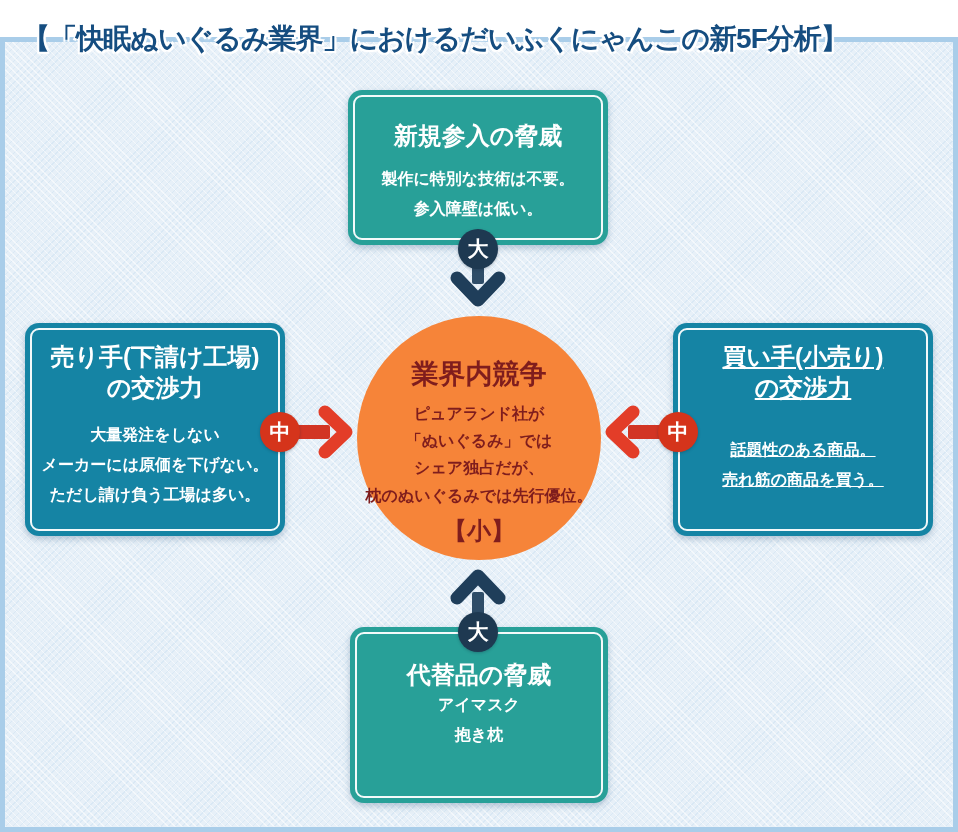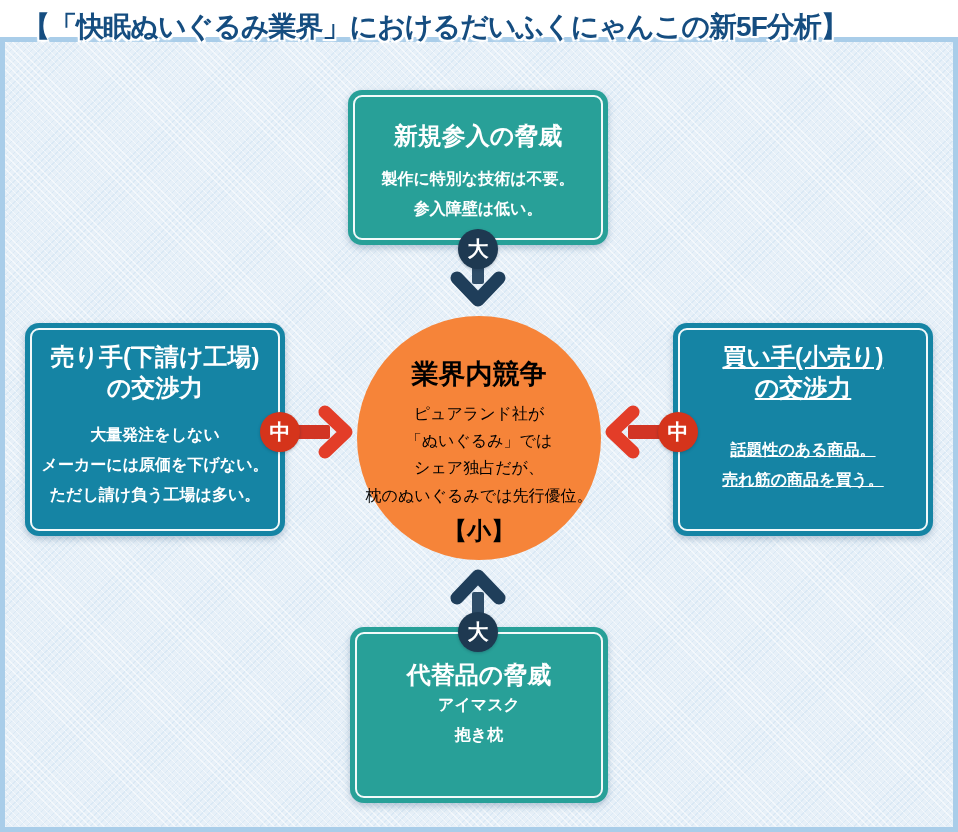--- a/index.html
+++ b/index.html
@@ -11,21 +11,21 @@
   .panel{
     position:absolute;left:0;top:37px;width:958px;height:795px;
     box-sizing:border-box;
     border:5px solid var(--panel-border,#a9cde9);
     background-color:var(--panel-bg,#e7f0f8);
     background-image:
       repeating-linear-gradient(45deg, rgba(255,255,255,.55) 0, rgba(255,255,255,.55) 1px, transparent 1px, transparent 5px),
       repeating-linear-gradient(-45deg, rgba(169,205,233,.22) 0, rgba(169,205,233,.22) 1px, transparent 1px, transparent 5px);
   }
   .diagram-title{
-    position:absolute;left:0;top:8px;width:870px;z-index:6;
+    position:absolute;left:0;top:20px;width:870px;z-index:6;
     text-align:center;font-size:28px;font-weight:bold;letter-spacing:-1px;
     color:var(--title-color,#154d80);
     text-shadow:-2px -2px 0 #fff,2px -2px 0 #fff,-2px 2px 0 #fff,2px 2px 0 #fff,0 2px 4px rgba(255,255,255,.9);
   }
   .box{
     position:absolute;z-index:1;border-radius:14px;color:#fff;text-align:center;
     box-shadow:0 3px 7px rgba(25,70,110,.28);
   }
   .box-inner{
     position:absolute;inset:5px;border:2px solid rgba(255,255,255,.95);
@@ -42,24 +42,24 @@
   .box-bottom .box-title{padding-top:32px;}
   .box-bottom .box-body{margin-top:0;}
   .box-left  {left:25px;top:323px;width:260px;height:213px;}
   .box-right {left:673px;top:323px;width:260px;height:213px;text-decoration:underline;}
   .box-left .box-title,.box-right .box-title{padding-top:18px;}
   .box-left .box-body{margin-top:17px;}
   .box-right .box-body{margin-top:32px;}
   .center-circle{
     position:absolute;left:357px;top:316px;width:244px;height:244px;z-index:2;
     border-radius:50%;background:var(--center-circle,#f68439);
-    color:#000000;text-align:center;
+    color:#7f1d1d;text-align:center;
   }
   .center-title{margin-top:40px;font-size:27px;font-weight:bold;}
-  .center-body{margin-top:8px;font-size:16px;line-height:1.7;font-weight:normal;}
+  .center-body{margin-top:8px;font-size:16px;line-height:1.7;font-weight:bold;}
   .center-level{margin-top:6px;font-size:24px;font-weight:bold;}
   .arrow{position:absolute;z-index:3;}
   .arrow-down{left:450px;top:252px;}
   .arrow-up{left:450px;top:566px;}
   .arrow-right{left:292px;top:404px;}
   .arrow-left{left:604px;top:404px;}
   .navy-stem{fill:var(--navy-arrow-stem,#2f4d68);}
   .navy-head{stroke:var(--navy-arrow-head,#1f3e5a);fill:none;stroke-width:13;stroke-linecap:round;stroke-linejoin:round;}
   .red-stem{fill:var(--red-arrow-stem,#d23524);}
   .red-head{stroke:var(--red-arrow-head,#e33d28);fill:none;stroke-width:13;stroke-linecap:round;stroke-linejoin:round;}

